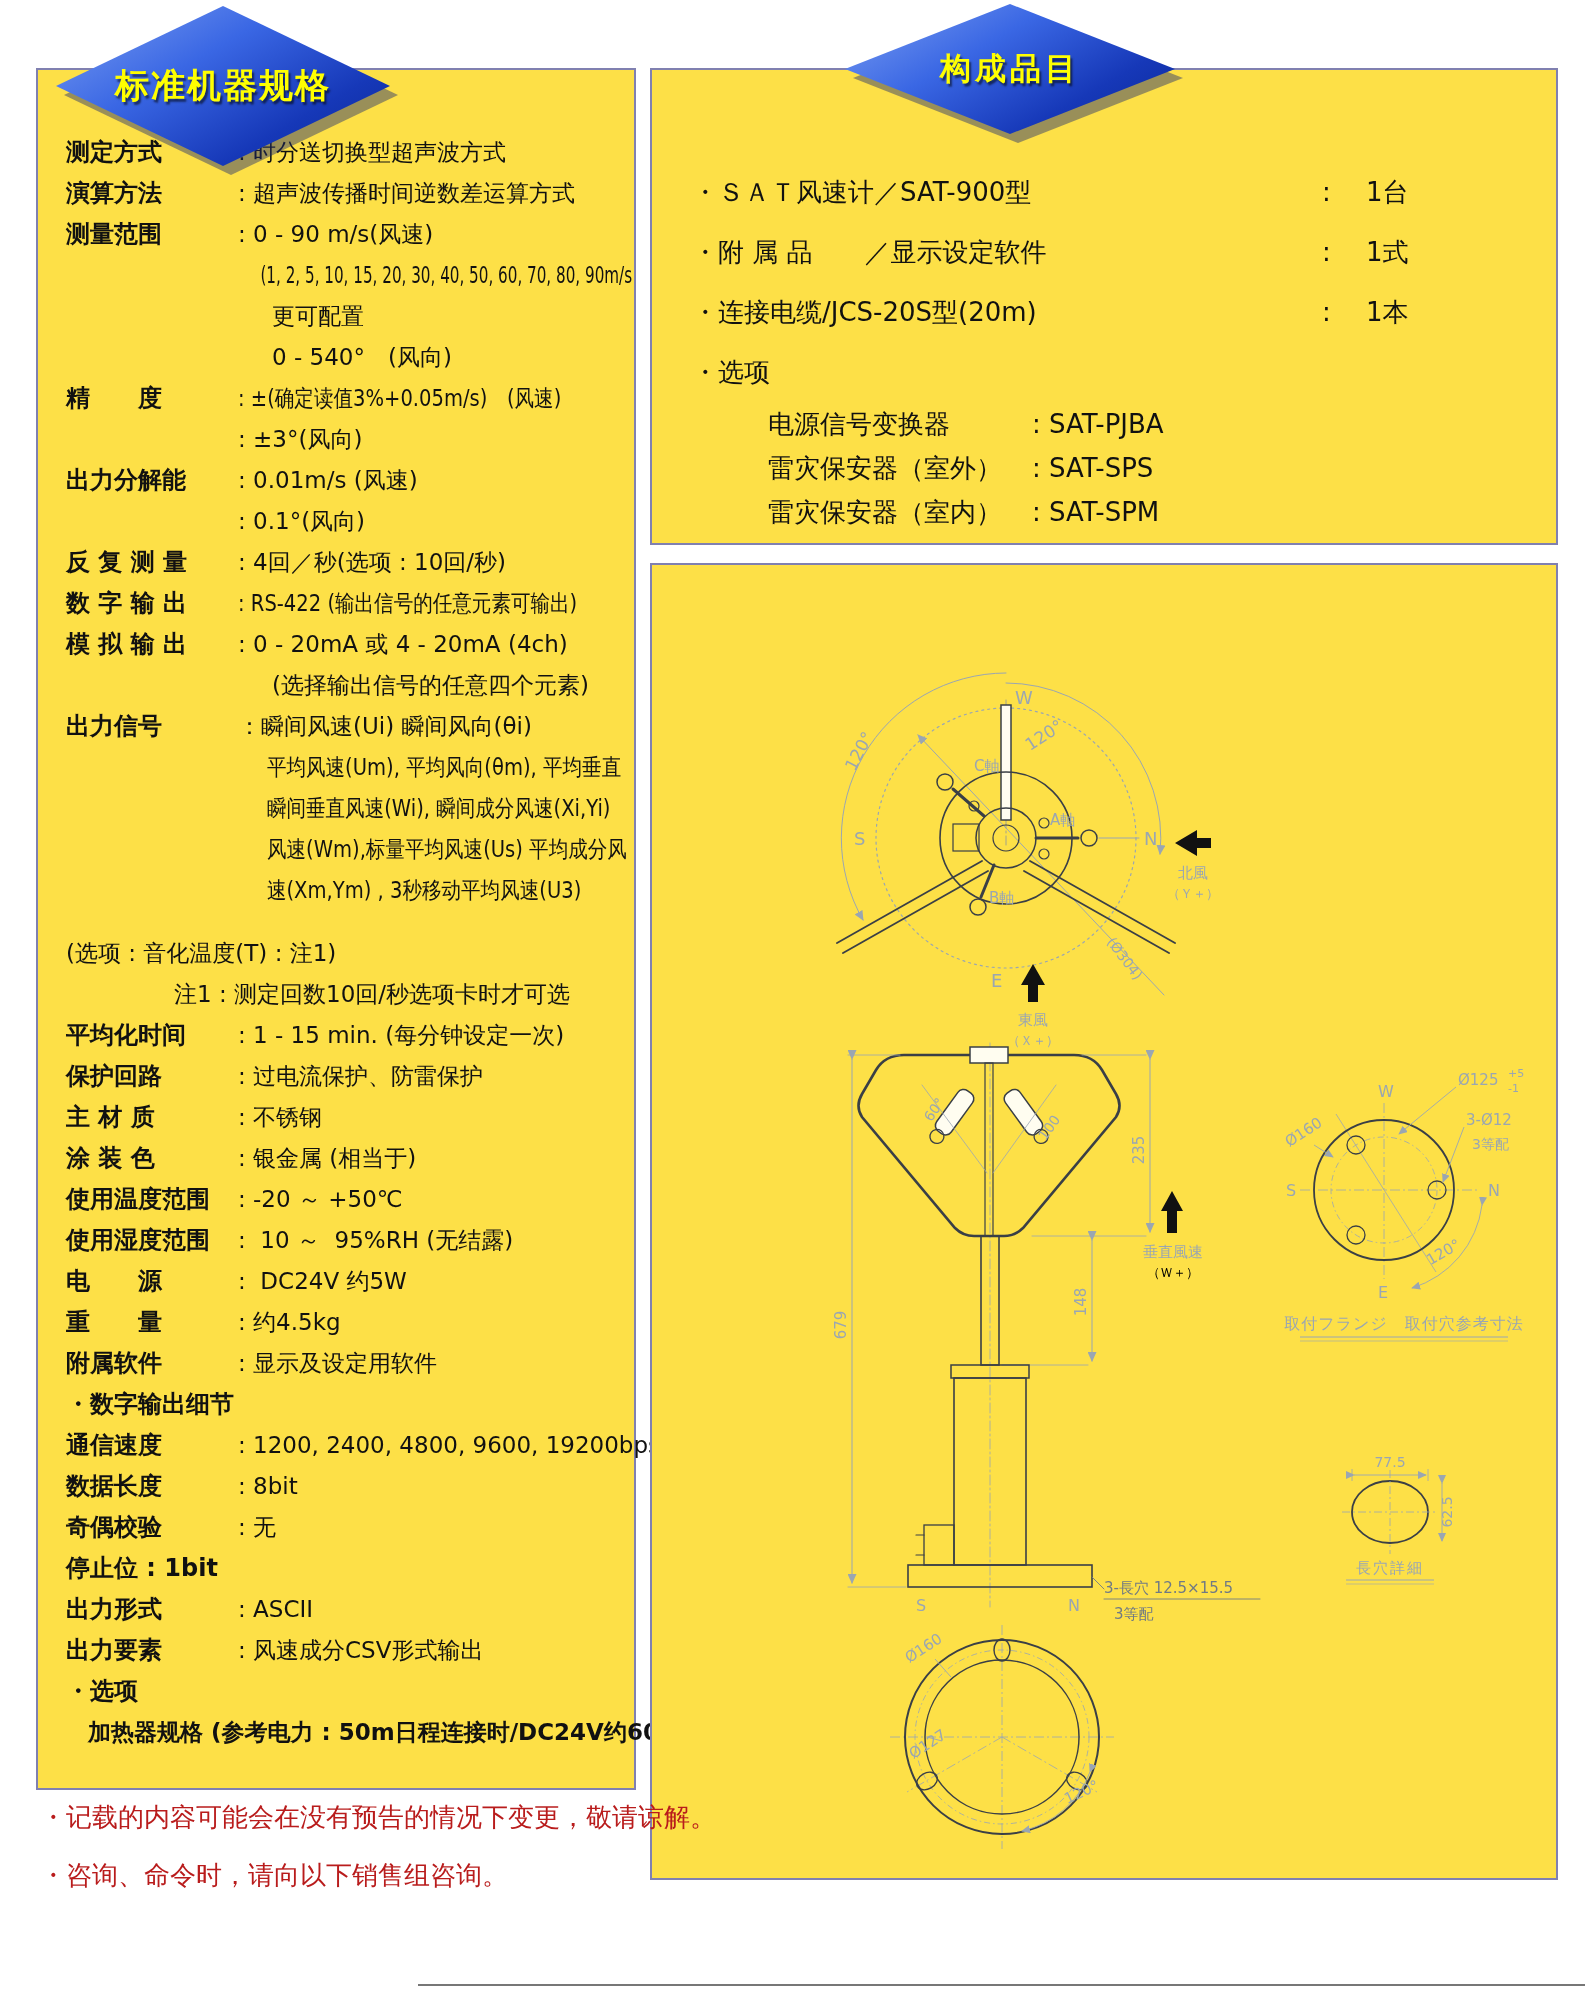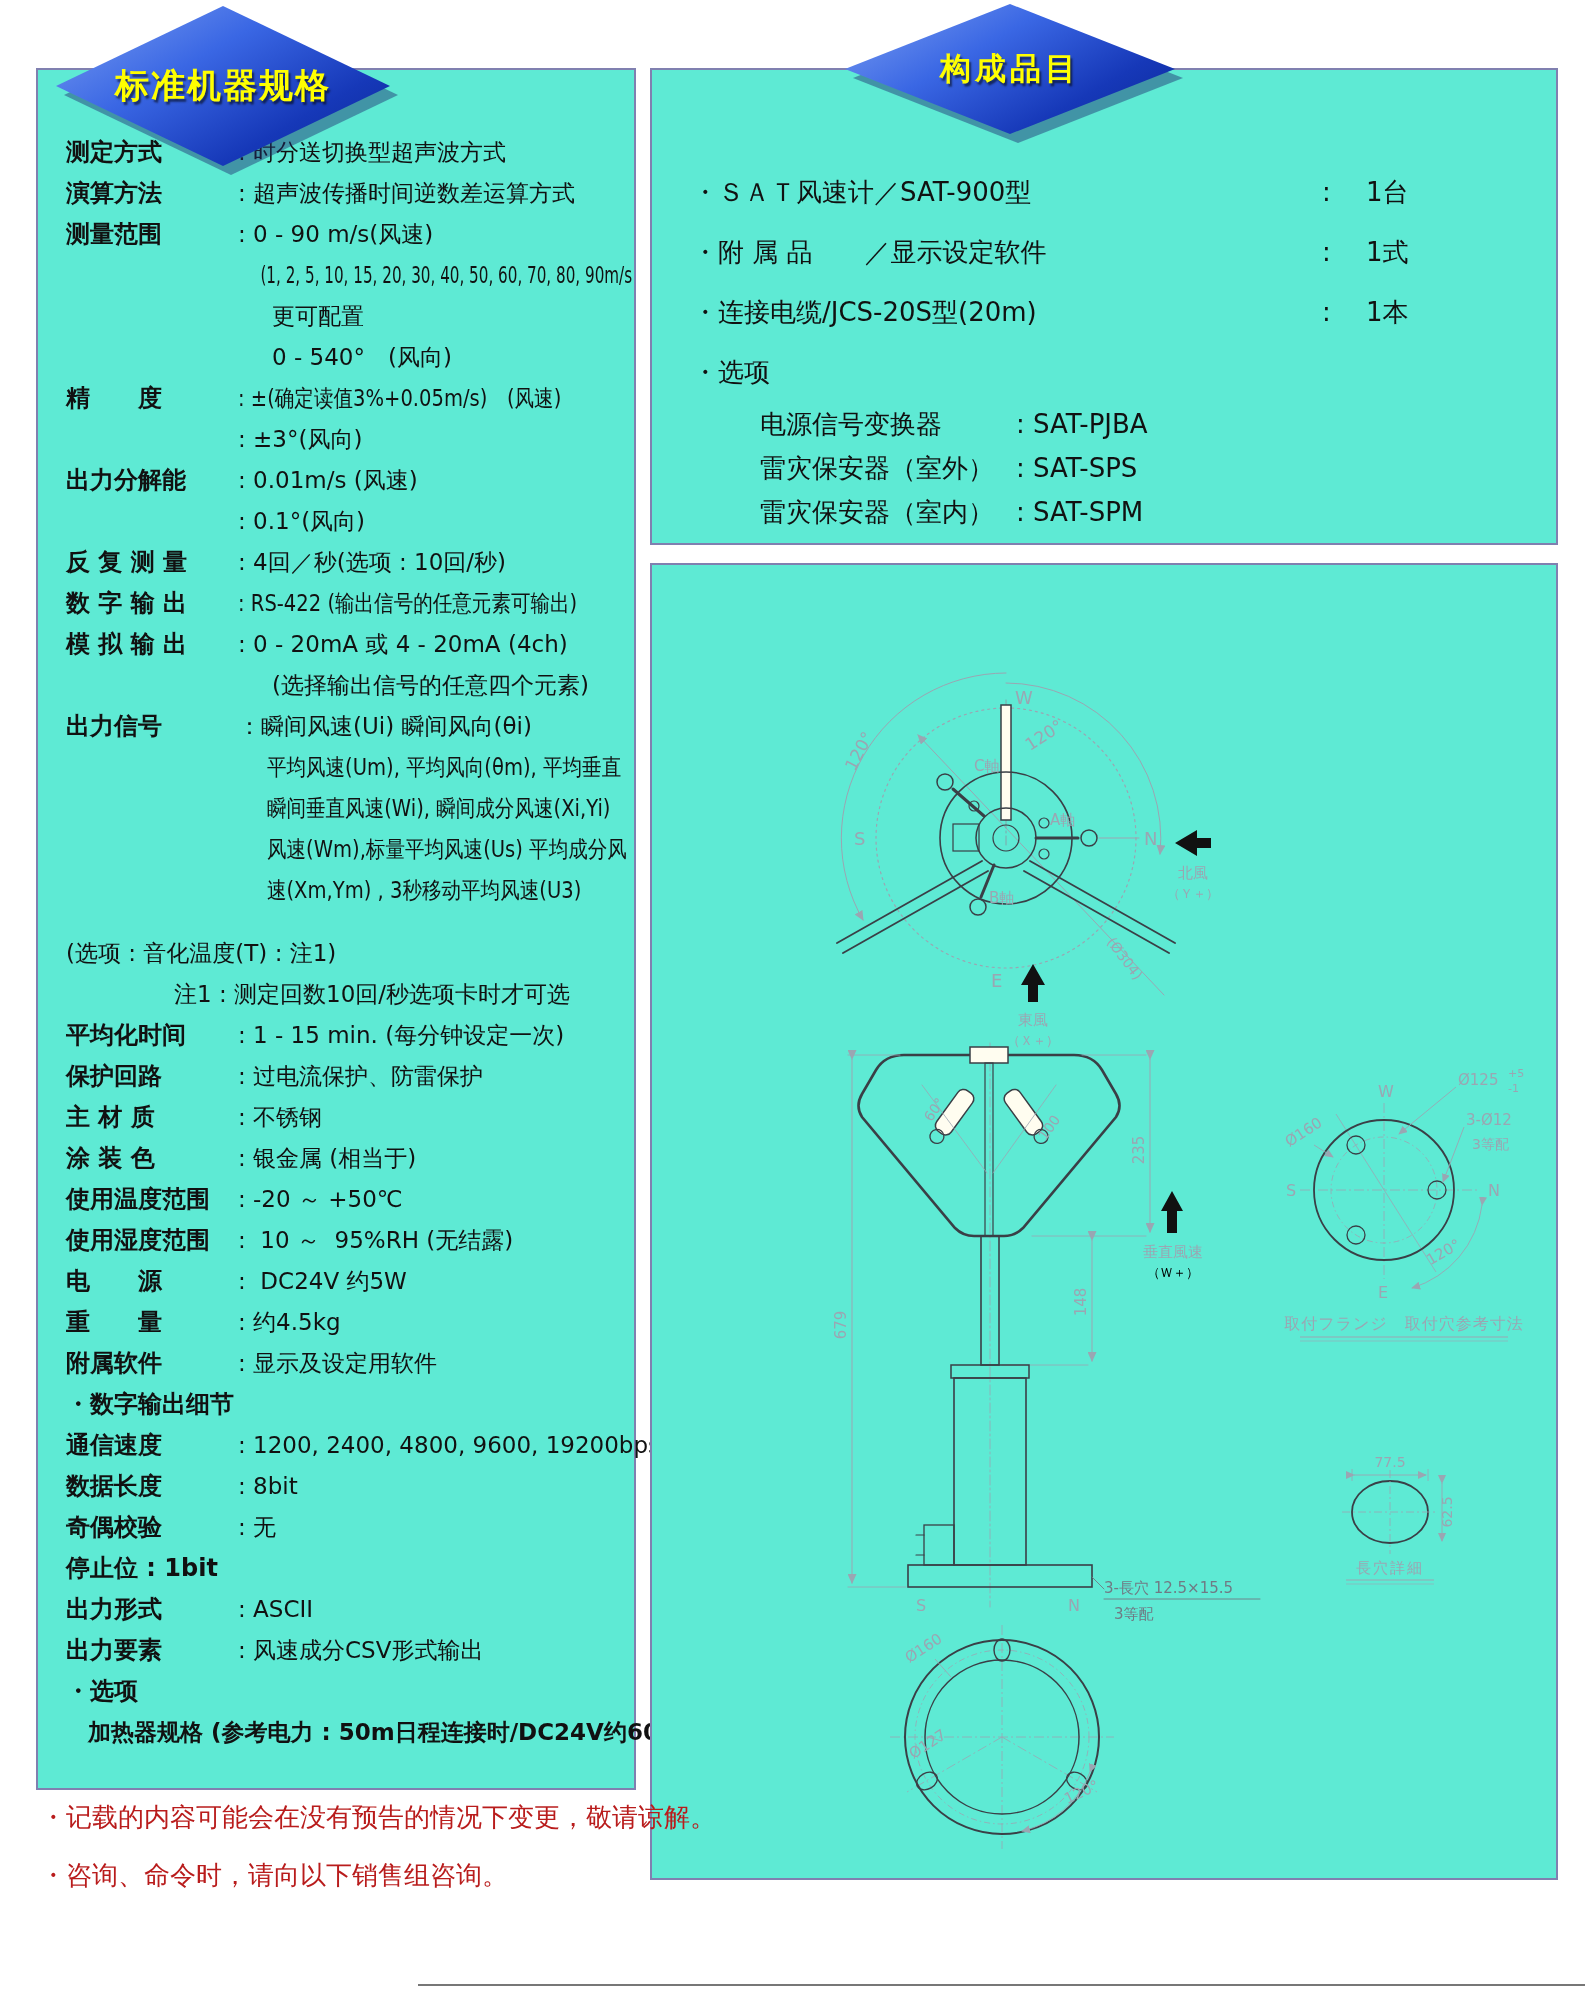--- a/index.html
+++ b/index.html
@@ -1,18 +1,18 @@
 <!DOCTYPE html>
 <html><head>
 <meta charset="utf-8">
 <style>
   html,body{margin:0;padding:0;background:#ffffff;}
   .page{position:relative;width:1585px;height:2001px;background:#ffffff;overflow:hidden;
         font-family:"DejaVu Sans","Liberation Sans",sans-serif;color:#111;}
-  .panel{position:absolute;background:#5eead4;border:2px solid #8080b0;box-sizing:border-box;}
+  .panel{position:absolute;background:#fde047;border:2px solid #8080b0;box-sizing:border-box;}
   .left-panel{left:36px;top:68px;width:600px;height:1722px;}
   .comp-panel{left:650px;top:68px;width:908px;height:477px;}
   .draw-panel{left:650px;top:563px;width:908px;height:1317px;}
 
   
   .diamond{position:absolute;z-index:5;}
   .diamond .dia-shadow{position:absolute;inset:0;transform:translate(8px,9px);
       background:rgba(30,45,110,.45);clip-path:polygon(50% 0,100% 50%,50% 100%,0 50%);}
   .diamond .dia-face{position:absolute;inset:0;
       background:linear-gradient(150deg,#7da0f2 0%,#3a67e4 38%,#1638b8 72%,#0a2796 100%);
@@ -43,21 +43,21 @@
   .spec-row.sq7 .spec-value{transform:scaleX(.66);transform-origin:left bottom;}
 
   
   .comp-list{margin-top:92px;}
   .comp-row{display:flex;height:60px;padding:0 70px 0 40px;font-size:26px;}
   .comp-row span{line-height:60px;}
   .comp-name{flex:1;white-space:pre;font-weight:500;}
   .comp-colon{width:44px;}
   .comp-qty{width:120px;font-weight:500;}
   .opt-row{display:flex;height:44px;padding-left:108px;font-size:26px;}
-  .opt-row span{line-height:44px;}
+  .opt-row span{line-height:44px;margin-left:8px;}
   .opt-name{width:256px;white-space:pre;font-weight:500;}
   .opt-value{white-space:pre;font-weight:500;text-align:right;}
 
   .draw-svg{position:absolute;inset:0;width:100%;height:100%;}
 
   .footer-note{position:absolute;left:40px;font-size:26px;white-space:pre;color:#b91c1c;}
   .note-1{top:1800px;}
   .note-2{top:1858px;}
   .bottom-rule{position:absolute;left:418px;top:1984px;width:1167px;height:2px;background:#777;}
 

